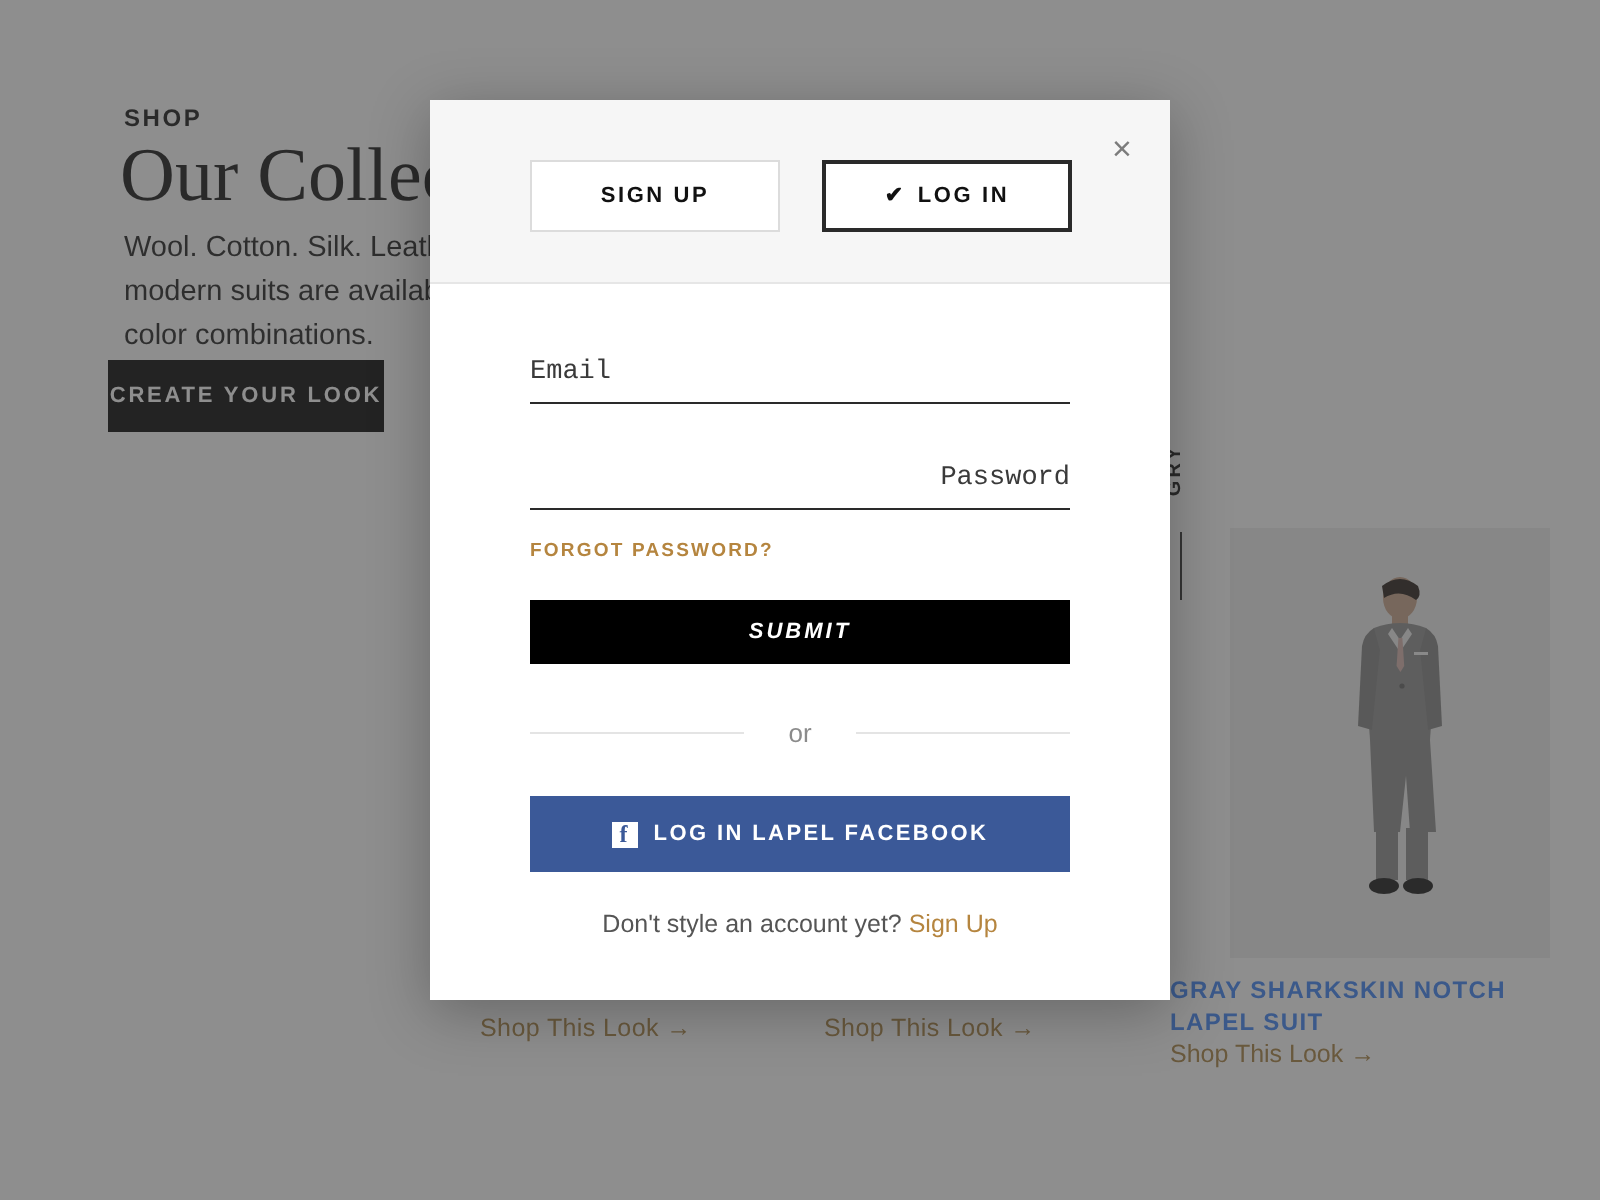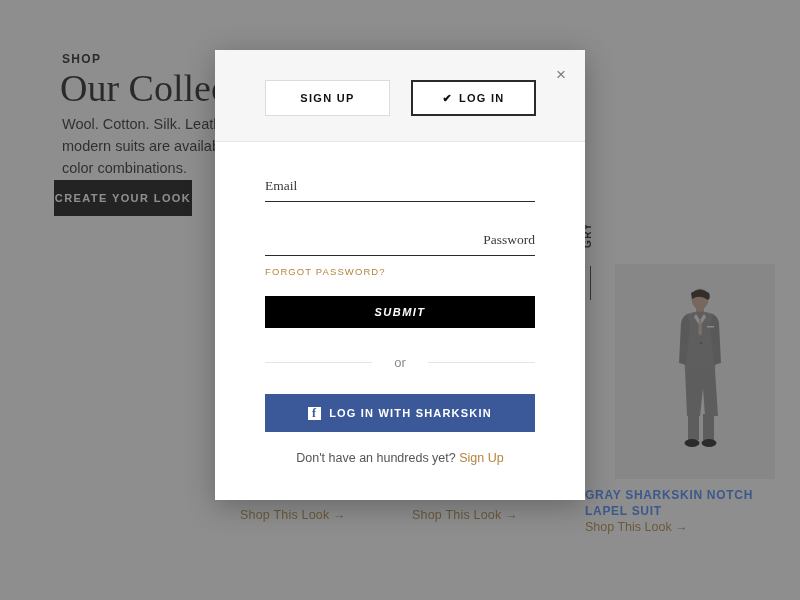--- a/index.html
+++ b/index.html
@@ -98,30 +98,30 @@
     position:absolute; right:14px; top:14px;
     width:20px; height:20px; display:flex; align-items:center; justify-content:center;
     color:#7c7c7c; font-size:17px; cursor:pointer; line-height:1;
   }
 
   .modal-body { flex:1 1 auto; padding:34px 50px 0 50px; position:relative; }
 
   .field { position:relative; margin-bottom:0; }
   .field-input {
     width:100%; border:none; border-bottom:1px solid #2a2a2a;
-    background:transparent; font-family:Liberation Serif, serif;
+    background:transparent; font-family:Liberation Mono, monospace;
     font-size:13.5px; color:#2a2a2a; padding:0 0 7px 0; outline:none;
   }
   .field-input::placeholder { color:#3a3a3a; opacity:1; }
   .field-email { margin-top:2px; }
   .field-pass { margin-top:30px;text-align:right; }
 
   .forgot {
-    display:inline-block; margin-top:10px;
-    font-size:9.5px; font-weight:400; letter-spacing:1.1px;
+    display:inline-block; margin-top:15px;
+    font-size:9.5px; font-weight:700; letter-spacing:1.1px;
     color:#b5853f; cursor:pointer;
   }
 
   .submit-btn {
     display:block; width:100%; height:32px; margin-top:17px;
     background:#000; color:#fff; border:none; cursor:pointer;
     font-family:"Liberation Sans", sans-serif;
     font-size:11px; font-weight:700; letter-spacing:1.5px;font-style:italic;
   }
 
@@ -228,22 +228,22 @@
       <button class="submit-btn">SUBMIT</button>
 
       <div class="or-row">
         <span class="line"></span>
         <span>or</span>
         <span class="line"></span>
       </div>
 
       <button class="fb-btn">
         <span class="fb-glyph">f</span>
-        <span>LOG IN WITH SHARKSKIN</span>
+        <span>LOG IN LAPEL FACEBOOK</span>
       </button>
 
       <div class="bottom-note">
-        <span>Don't have an hundreds yet? </span><a>Sign Up</a>
+        <span>Don't style an account yet? </span><a>Sign Up</a>
       </div>
 
     </div>
   </div>
 </div>
 
 </body></html>

